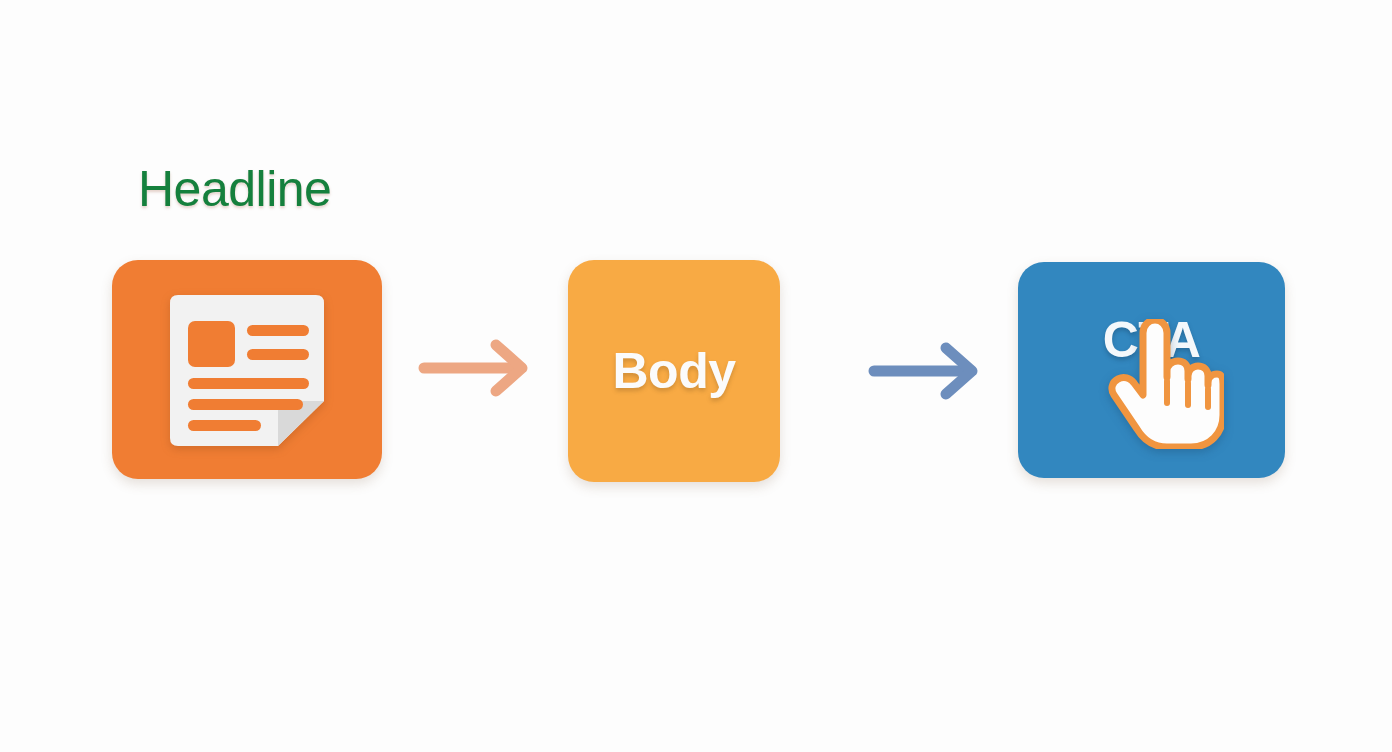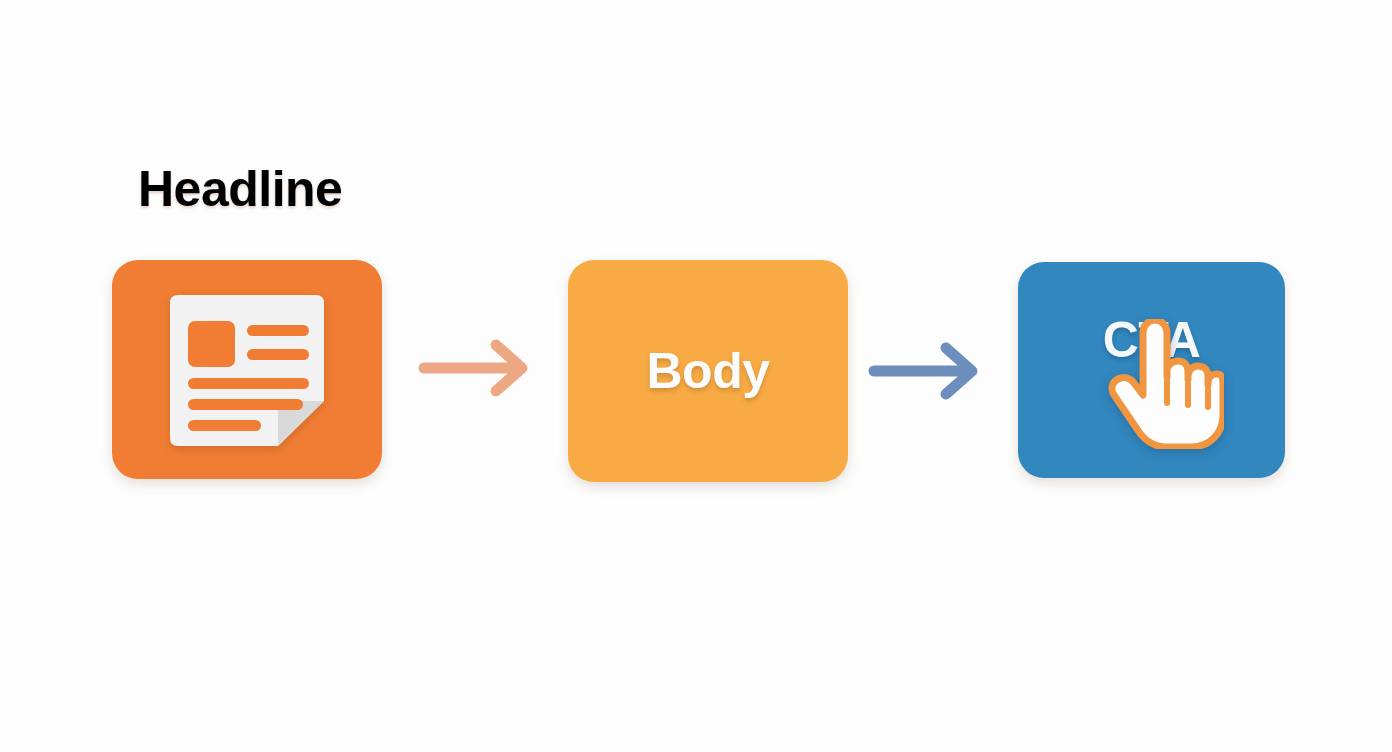--- a/index.html
+++ b/index.html
@@ -21,23 +21,23 @@
     width: 1392px;
     height: 752px;
   }
 
   
   .headline-label {
     position: absolute;
     left: 138px;
     top: 164px;
     font-size: 50px;
-    font-weight: bold;
+    font-weight: normal;
     letter-spacing: -0.5px;
-    color: #000000;
+    color: #15803d;
     text-shadow: 0 2px 3px rgba(160, 90, 60, 0.28);
     line-height: 1;
     white-space: nowrap;
   }
 
   
   .card {
     position: absolute;
     border-radius: 26px;
     box-shadow: 0 5px 12px rgba(120, 90, 60, 0.18);
@@ -47,21 +47,21 @@
     left: 112px;
     top: 260px;
     width: 270px;
     height: 219px;
     background: #f07d33;
   }
 
   .card-body {
     left: 568px;
     top: 260px;
-    width: 280px;
+    width: 212px;
     height: 222px;
     background: #f8aa44;
     display: flex;
     align-items: center;
     justify-content: center;
   }
 
   .card-cta {
     left: 1018px;
     top: 262px;

